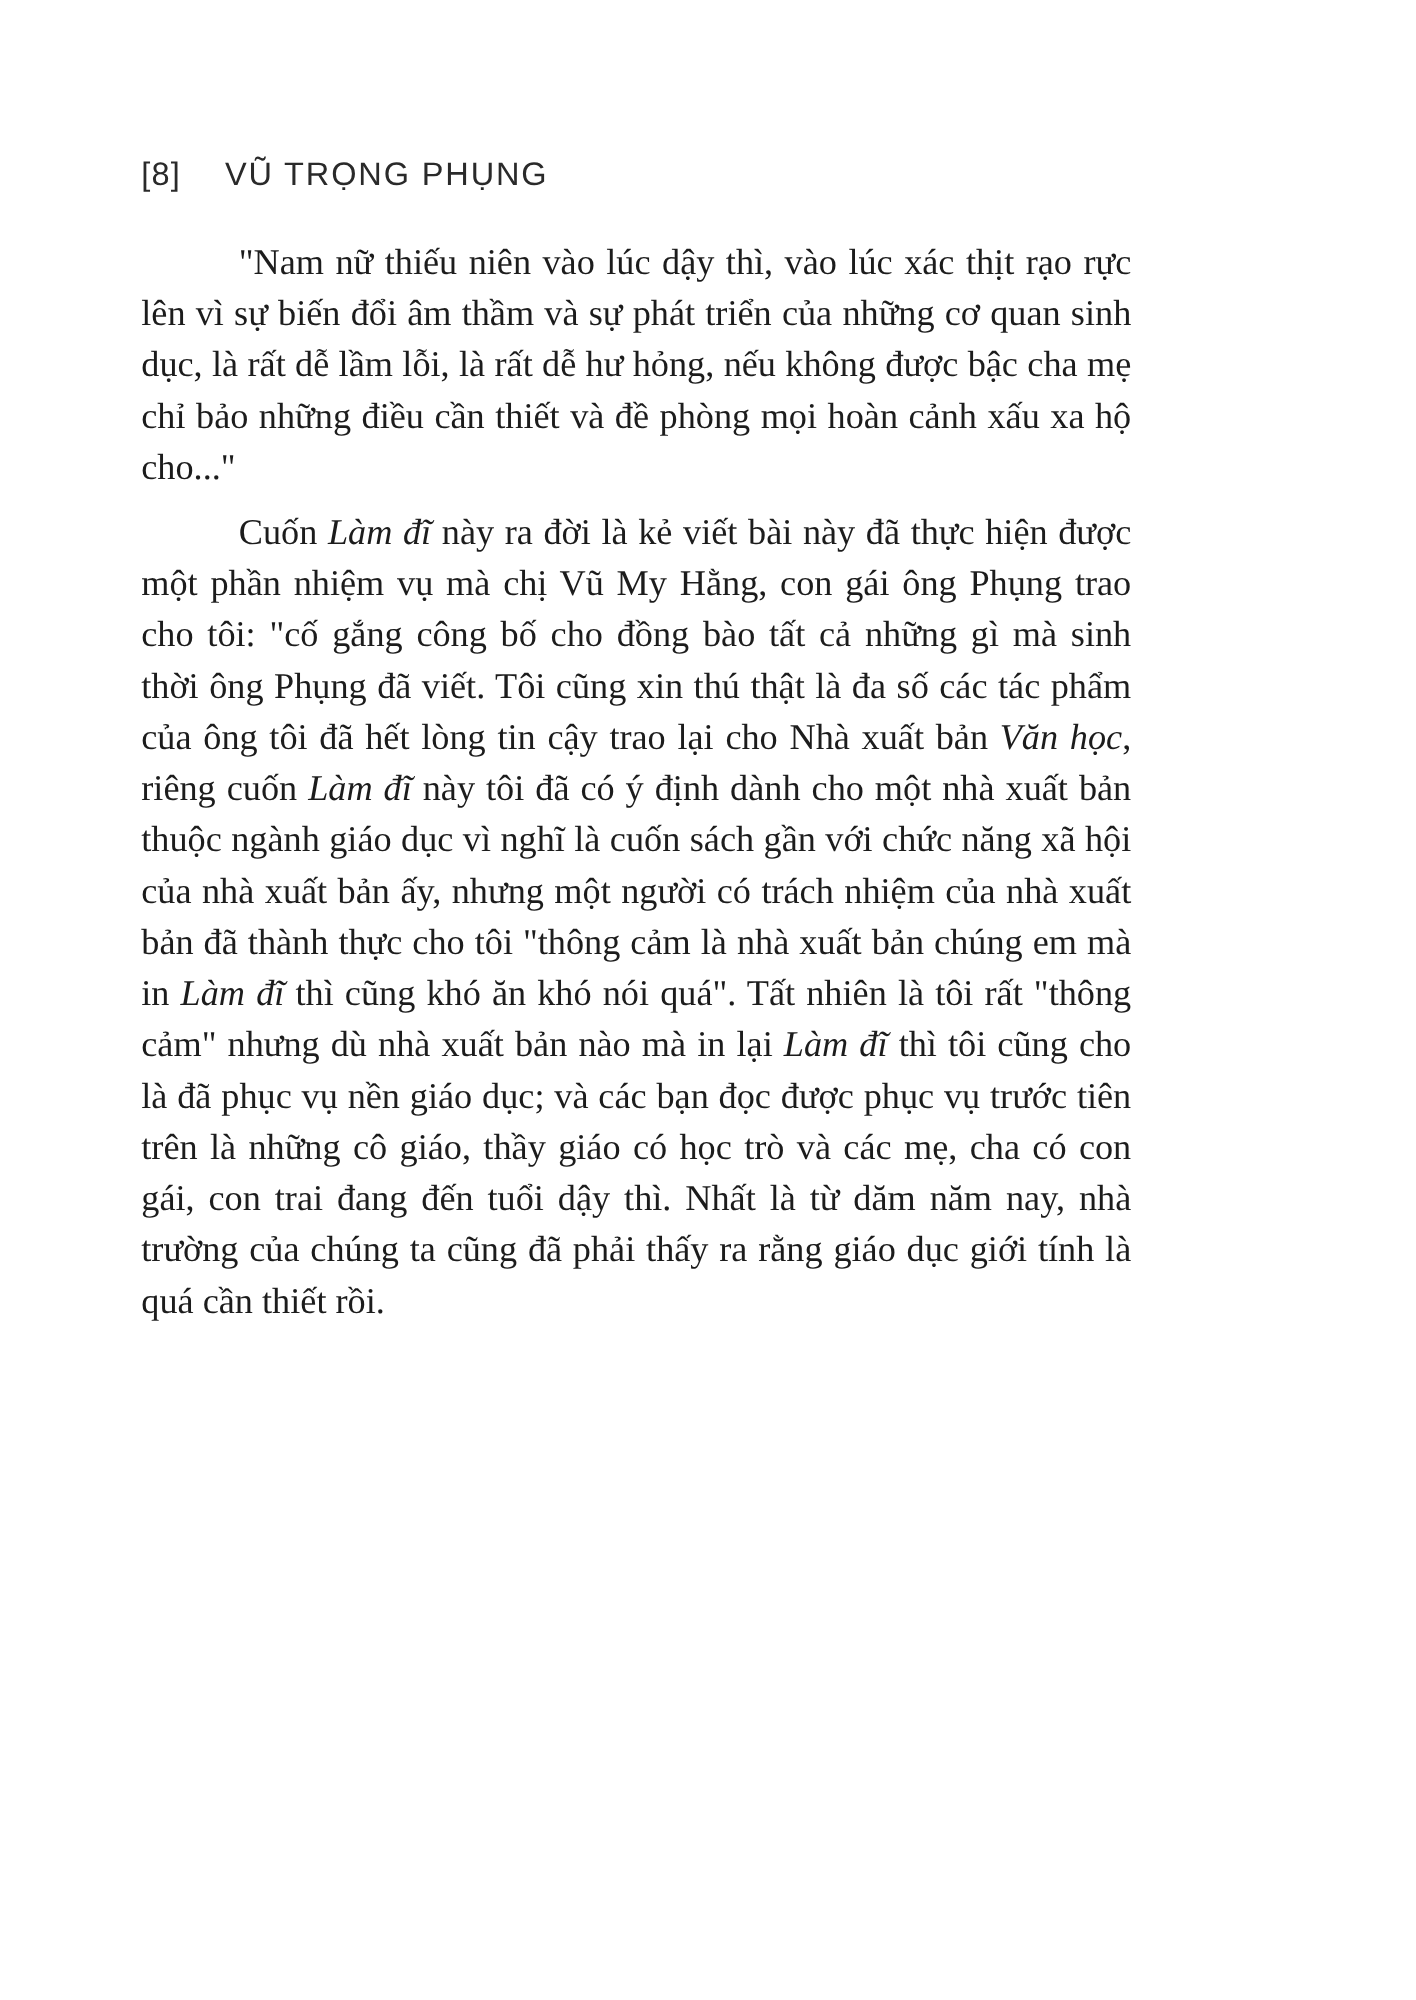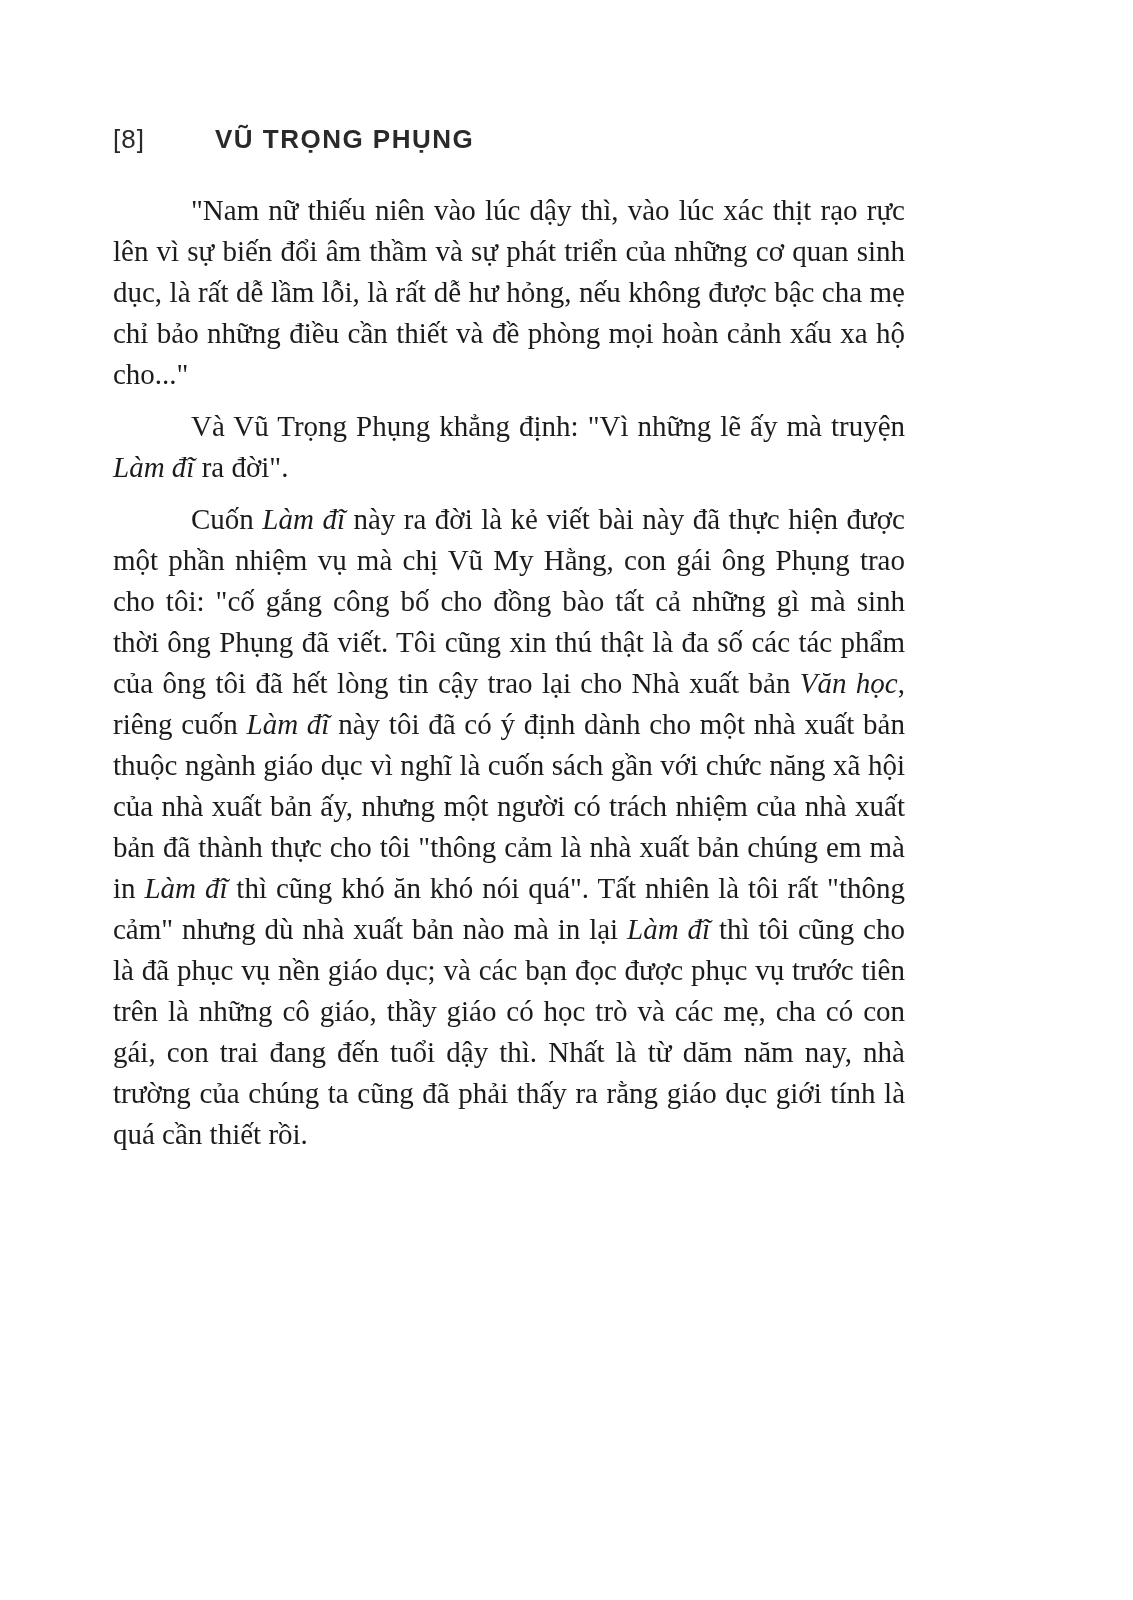--- a/index.html
+++ b/index.html
@@ -24,22 +24,22 @@
     display: flex;
     align-items: baseline;
     font-family: "Liberation Sans", "DejaVu Sans", sans-serif;
     font-size: 26px;
     color: #2a2a2a;
   }
   .page-number {
     letter-spacing: 1px;
   }
   .running-title {
-    margin-left: 70px;
-    font-weight: bold;
+    margin-left: 35px;
+    font-weight: normal;
     letter-spacing: 1.5px;
   }
   .content {
     position: absolute;
     top: 190px;
     left: 113px;
     width: 792px;
     font-size: 29px;
     line-height: 41px;
     text-align: justify;
@@ -56,16 +56,15 @@
 </head>
 <body>
 
 <div class="page">
   <div class="header">
     <span class="page-number">[8]</span>
     <span class="running-title">VŨ TRỌNG PHỤNG</span>
   </div>
   <div class="content" id="page-body">
       <p><span>"Nam nữ thiếu niên vào lúc dậy thì, vào lúc xác thịt rạo rực lên vì sự biến đổi âm thầm và sự phát triển của những cơ quan sinh dục, là rất dễ lầm lỗi, là rất dễ hư hỏng, nếu không được bậc cha mẹ chỉ bảo những điều cần thiết và đề phòng mọi hoàn cảnh xấu xa hộ cho..."</span></p>
-      <p><span>Và Vũ Trọng Phụng khẳng định: "Vì những lẽ ấy mà truyện </span><span class="italic">Làm đĩ</span><span> ra đời".</span></p>
       <p><span>Cuốn </span><span class="italic">Làm đĩ</span><span> này ra đời là kẻ viết bài này đã thực hiện được một phần nhiệm vụ mà chị Vũ My Hằng, con gái ông Phụng trao cho tôi: "cố gắng công bố cho đồng bào tất cả những gì mà sinh thời ông Phụng đã viết. Tôi cũng xin thú thật là đa số các tác phẩm của ông tôi đã hết lòng tin cậy trao lại cho Nhà xuất bản </span><span class="italic">Văn học</span><span>, riêng cuốn </span><span class="italic">Làm đĩ</span><span> này tôi đã có ý định dành cho một nhà xuất bản thuộc ngành giáo dục vì nghĩ là cuốn sách gần với chức năng xã hội của nhà xuất bản ấy, nhưng một người có trách nhiệm của nhà xuất bản đã thành thực cho tôi "thông cảm là nhà xuất bản chúng em mà in </span><span class="italic">Làm đĩ</span><span> thì cũng khó ăn khó nói quá". Tất nhiên là tôi rất "thông cảm" nhưng dù nhà xuất bản nào mà in lại </span><span class="italic">Làm đĩ</span><span> thì tôi cũng cho là đã phục vụ nền giáo dục; và các bạn đọc được phục vụ trước tiên trên là những cô giáo, thầy giáo có học trò và các mẹ, cha có con gái, con trai đang đến tuổi dậy thì. Nhất là từ dăm năm nay, nhà trường của chúng ta cũng đã phải thấy ra rằng giáo dục giới tính là quá cần thiết rồi.</span></p>
     </div>
 </div>
 
 </body></html>

